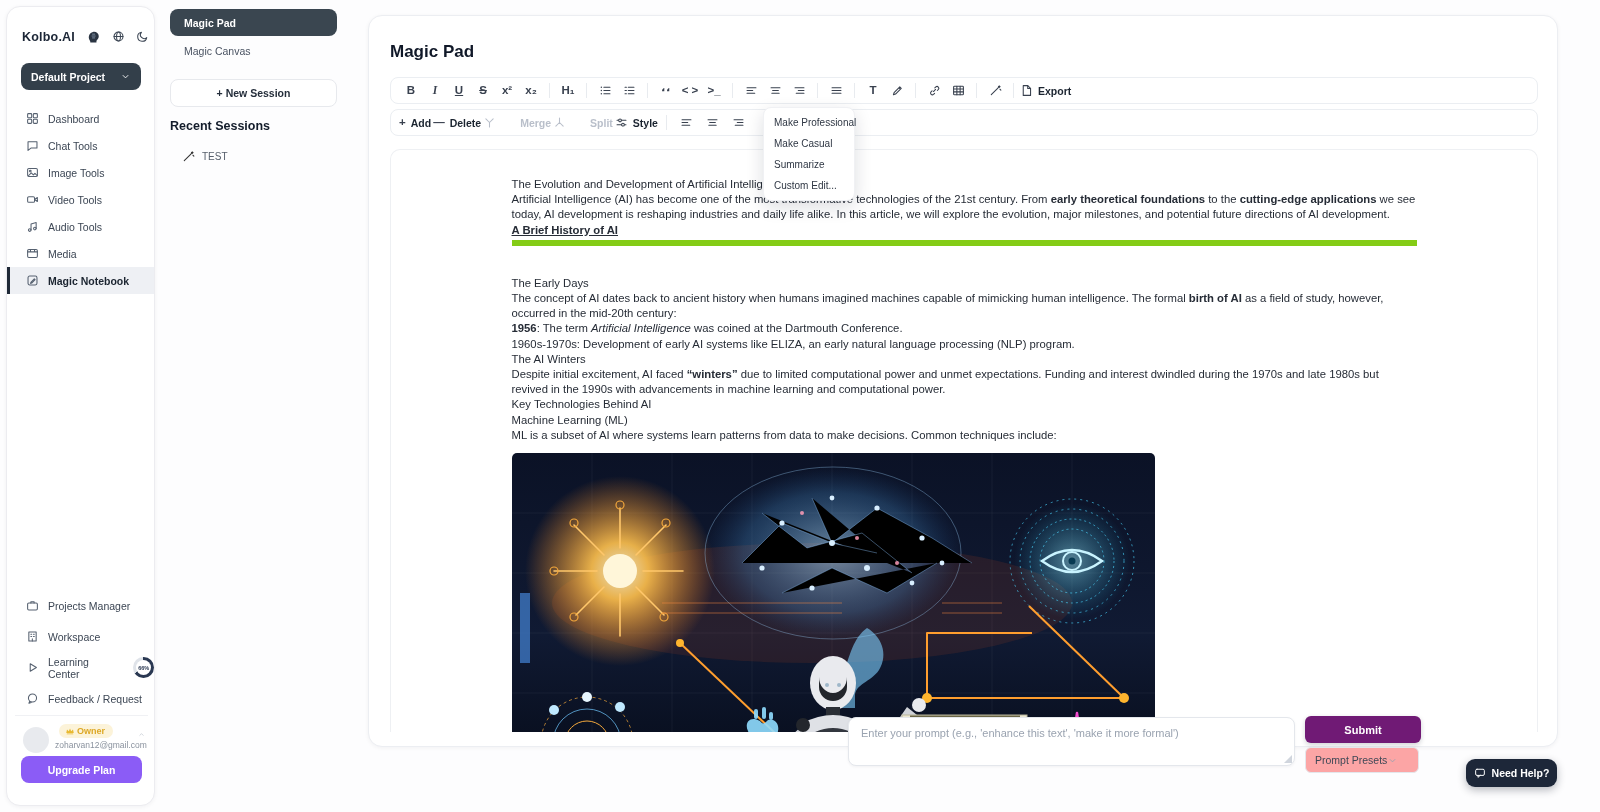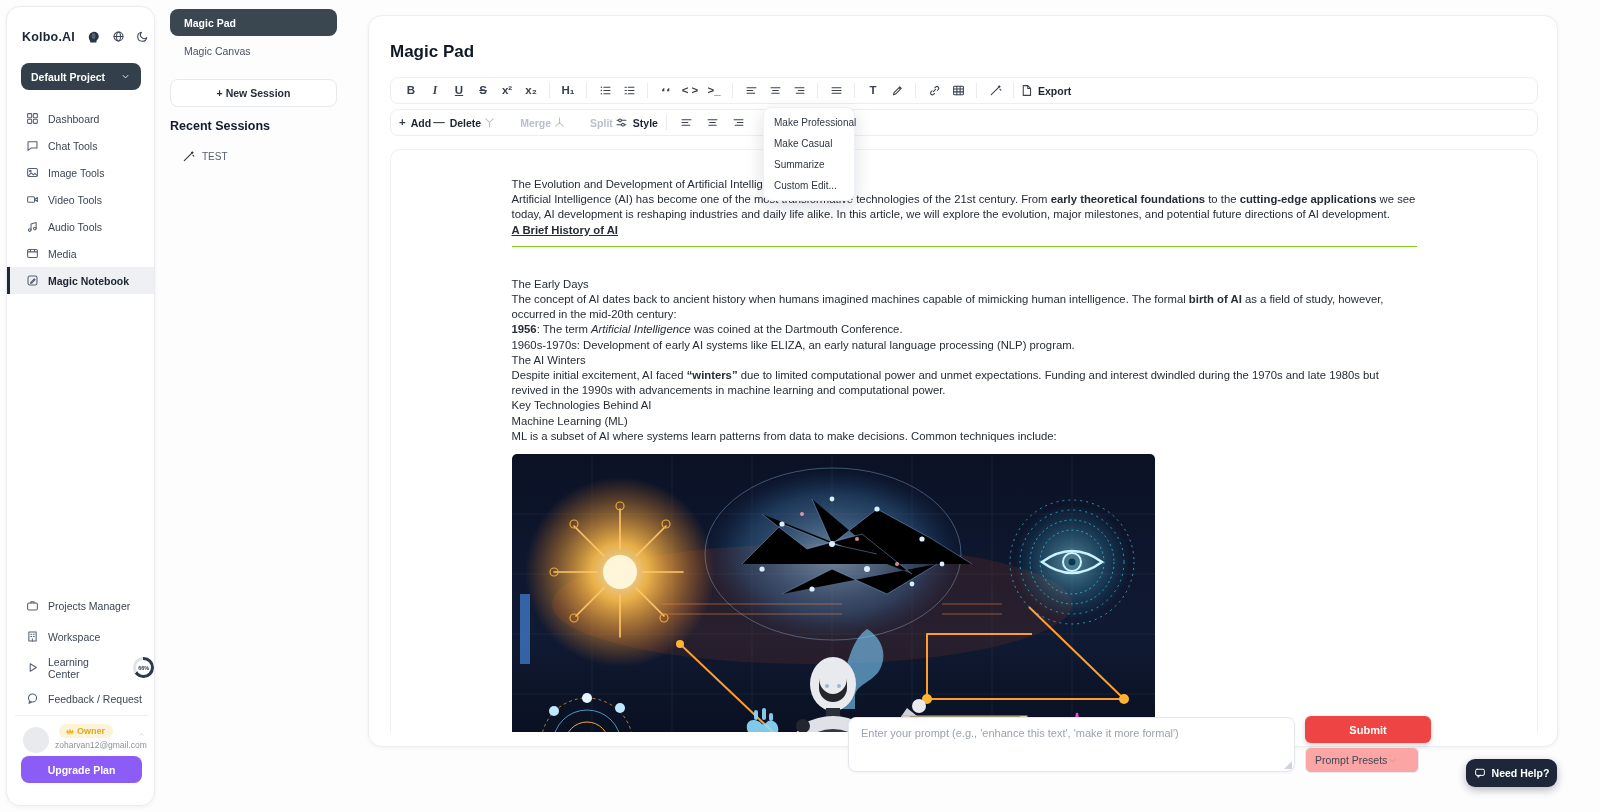--- a/index.html
+++ b/index.html
@@ -71,33 +71,33 @@
   
   .style-menu { position:absolute; left:763px; top:107px; width:92px; background:#fff; border:1px solid #f0f1f4;
                 border-radius:8px; box-shadow:0 6px 18px rgba(16,24,40,.14); padding:4px 0; z-index:30; }
   .style-menu-item { padding:5px 10px; font-size:10px; color:#2f3744; cursor:pointer; white-space:nowrap; }
 
   
   .doc-wrap { position:absolute; left:21px; top:133px; width:1148px; height:583px; border:1px solid #eef0f3;
               border-bottom:none; border-radius:10px 10px 0 0; overflow:hidden; background:#fff; }
   .doc-col { width:905px; margin:27px auto 0; font-size:11.3px; line-height:15.2px; color:#262c36; }
   .doc-line { min-height:15.2px; }
-  .doc-line.rule { border-bottom:1px solid #84cc16; padding-bottom:8px; }
+  .doc-line.rule { border-bottom:6px solid #84cc16; padding-bottom:2px; }
   .doc-line.spacer { height:30px; }
   .doc-figure { margin-top:10px; width:643px; height:330px; border-radius:5px; overflow:hidden; }
 
   
-  .prompt-wrap { position:absolute; left:848px; top:717px; width:447px; height:55px; z-index:40; }
+  .prompt-wrap { position:absolute; left:848px; top:717px; width:447px; height:49px; z-index:40; }
   .prompt-input { width:100%; height:100%; border:1px solid #e4e7ec; border-radius:8px; padding:9px 12px;
                   font-size:11px; font-family:inherit; color:#333; resize:none; outline:none;
                   box-shadow:0 1px 3px rgba(16,24,40,.05); }
   .prompt-input::placeholder { color:#9aa3b0; }
   .resize-handle { position:absolute; right:3px; bottom:3px; width:0; height:0; border-style:solid;
                    border-width:0 0 8px 8px; border-color:transparent transparent #d0d5dd transparent; }
-  .submit-btn { position:absolute; left:1305px; top:716px; width:126px; height:27px; background:#ef4444; color:#fff;
+  .submit-btn { position:absolute; left:1305px; top:716px; width:116px; height:27px; background:#701a75; color:#fff;
                 border:none; border-radius:6px; font-size:11px; font-weight:700; z-index:40;
                 box-shadow:0 2px 5px rgba(16,24,40,.2); }
   .presets-btn { position:absolute; left:1305px; top:747px; width:114px; height:26px; background:#fca5a5;
                  border:1px solid #e4e7ec; border-radius:6px; font-size:10.5px; color:#3f4856; z-index:40;
                  display:flex; align-items:center; padding:0 9px; }
   .presets-btn .chev { color:#9aa3b0; display:flex; }
   .help-btn { position:absolute; left:1466px; top:759px; width:91px; height:28px; background:#1d2739; color:#fff;
               border:none; border-radius:9px; font-size:10.5px; font-weight:700; z-index:50; display:flex;
               align-items:center; justify-content:center; gap:6px; box-shadow:0 3px 8px rgba(16,24,40,.3); }
 </style>

